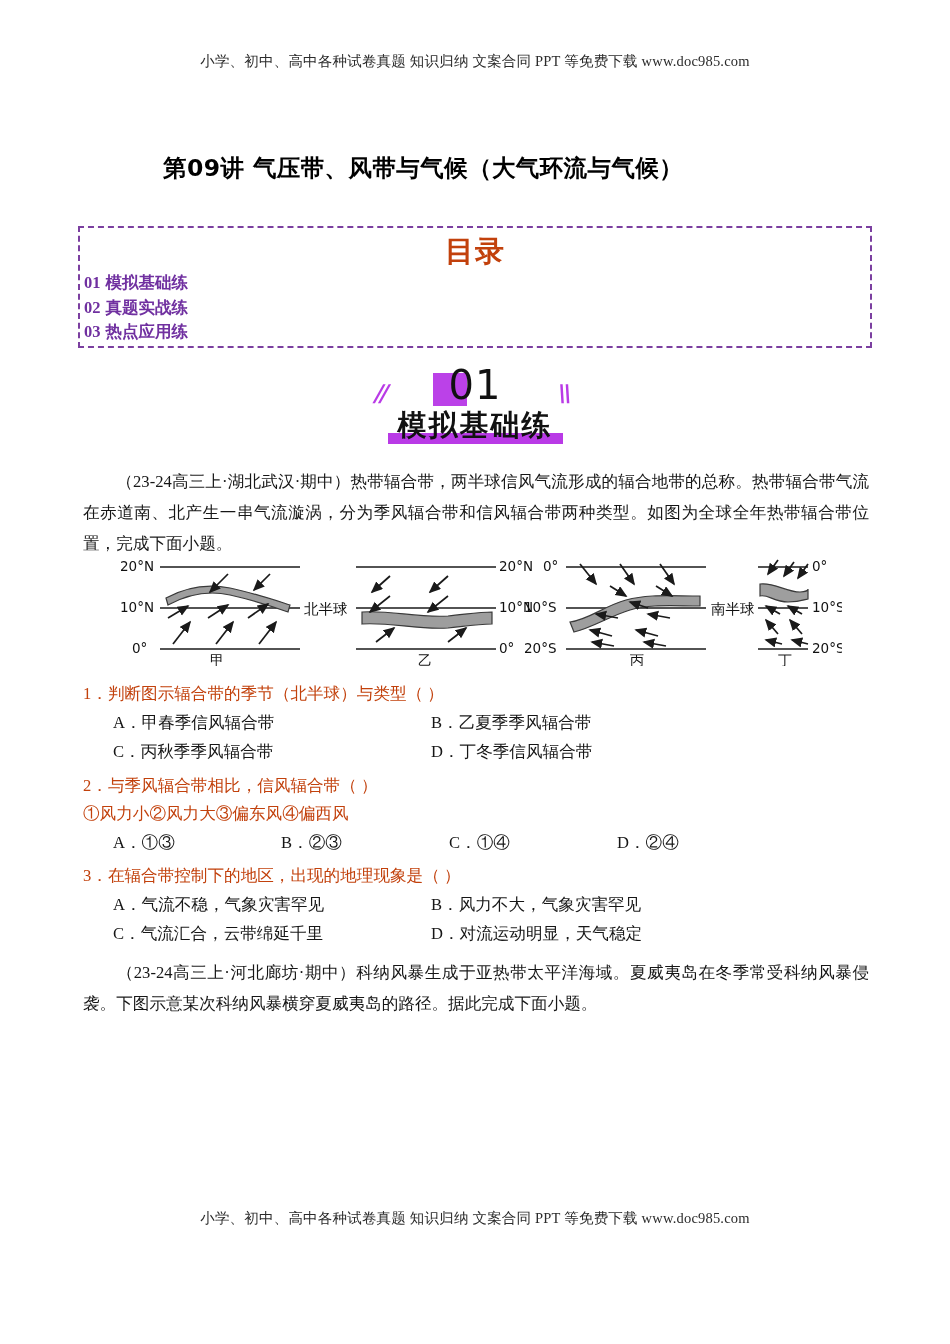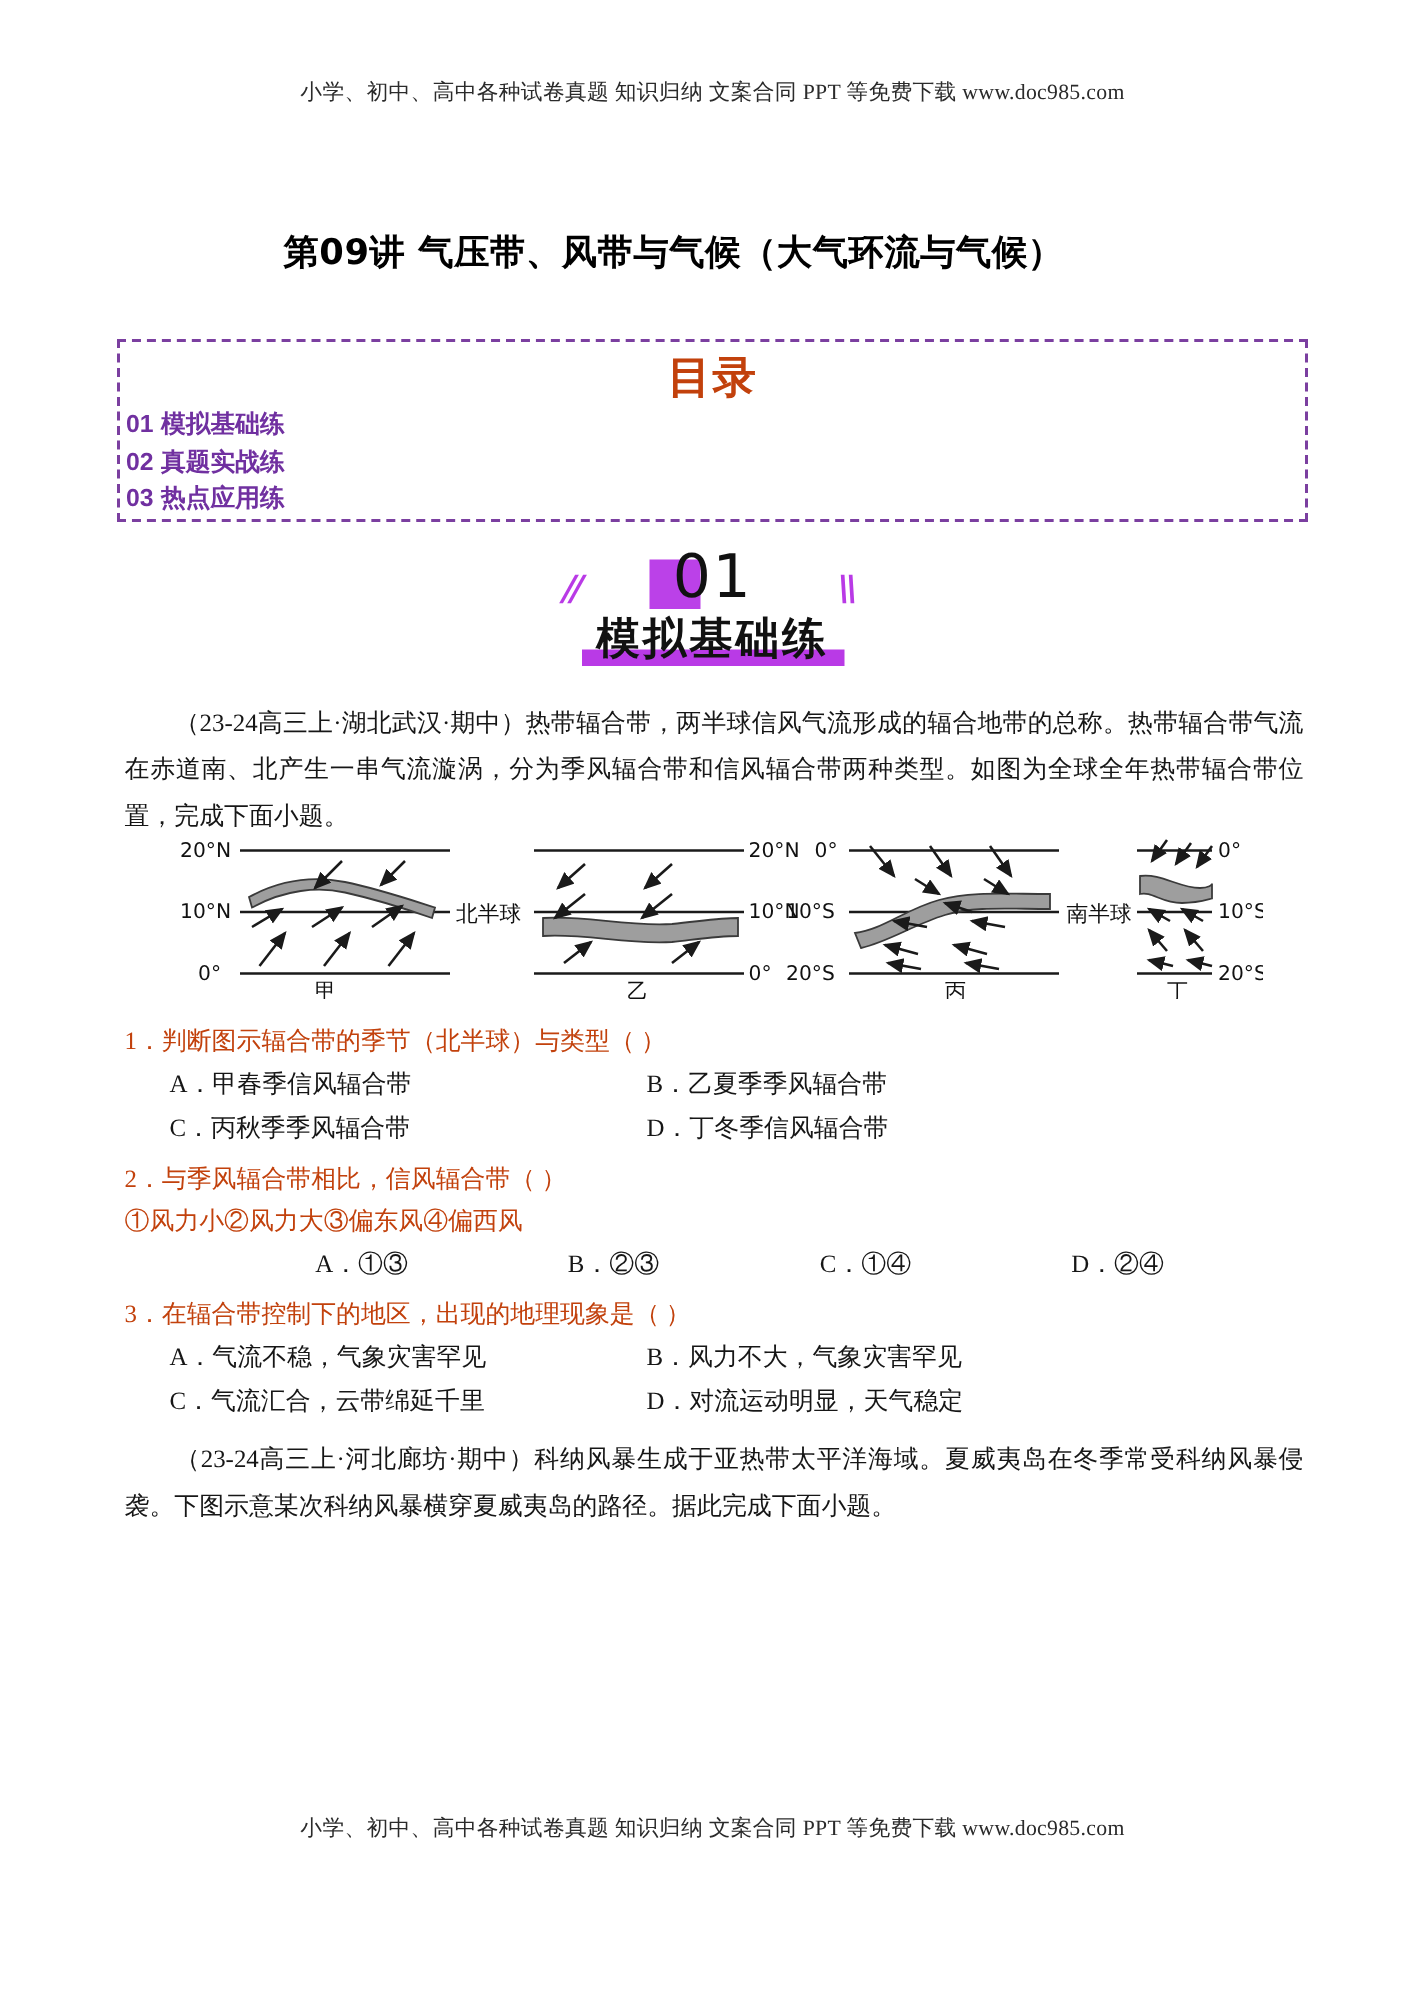--- a/index.html
+++ b/index.html
@@ -44,21 +44,20 @@
   .doc-title {
     position: absolute;
     left: 163px;
     top: 152px;
     font-family: "DejaVu Sans", "Liberation Sans", sans-serif;
     font-weight: bold;
     font-size: 23.5px;
     letter-spacing: 0.4px;
     color: #000;
     white-space: nowrap;
-    margin-left: 26px;
   }
 
   
   .toc-box {
     position: absolute;
     left: 78px;
     top: 226px;
     width: 794px;
     height: 122px;
     border: 2px dashed #7b3fa0;
@@ -75,21 +74,21 @@
     font-size: 29px;
     color: #c2410c;
     letter-spacing: 1px;
   }
   .toc-list {
     position: absolute;
     left: 4px;
     top: 43px;
   }
   .toc-item {
-    font-family: Liberation Sans, sans-serif;
+    font-family: Liberation Serif, serif;
     font-weight: bold;
     font-size: 16.5px;
     color: #7030a0;
     line-height: 24.5px;
     white-space: nowrap;
   }
   .toc-num { margin-right: 5px; }
 
   
   .banner {
@@ -364,21 +363,21 @@
   <div class="q-line" style="top:680px;">1．判断图示辐合带的季节（北半球）与类型（    ）</div>
   <div class="opt-row opt-2col" style="top:738px;">
     <span class="opt">C．丙秋季季风辐合带</span><span class="opt">D．丁冬季信风辐合带</span>
   </div>
   <div class="opt-row opt-2col" style="top:709px;">
     <span class="opt">A．甲春季信风辐合带</span><span class="opt">B．乙夏季季风辐合带</span>
   </div>
 
   <div class="q-line" style="top:772px;">2．与季风辐合带相比，信风辐合带（    ）</div>
   <div class="q-line" style="top:800px;">①风力小②风力大③偏东风④偏西风</div>
-  <div class="opt-row opt-4col" style="top:829px;text-align:center;">
+  <div class="opt-row opt-4col" style="top:829px;">
     <span class="opt">A．①③</span><span class="opt">B．②③</span><span class="opt">C．①④</span><span class="opt">D．②④</span>
   </div>
 
   <div class="q-line" style="top:862px;">3．在辐合带控制下的地区，出现的地理现象是（    ）</div>
   <div class="opt-row opt-2col" style="top:891px;">
     <span class="opt">A．气流不稳，气象灾害罕见</span><span class="opt">B．风力不大，气象灾害罕见</span>
   </div>
   <div class="opt-row opt-2col" style="top:920px;">
     <span class="opt">C．气流汇合，云带绵延千里</span><span class="opt">D．对流运动明显，天气稳定</span>
   </div>

